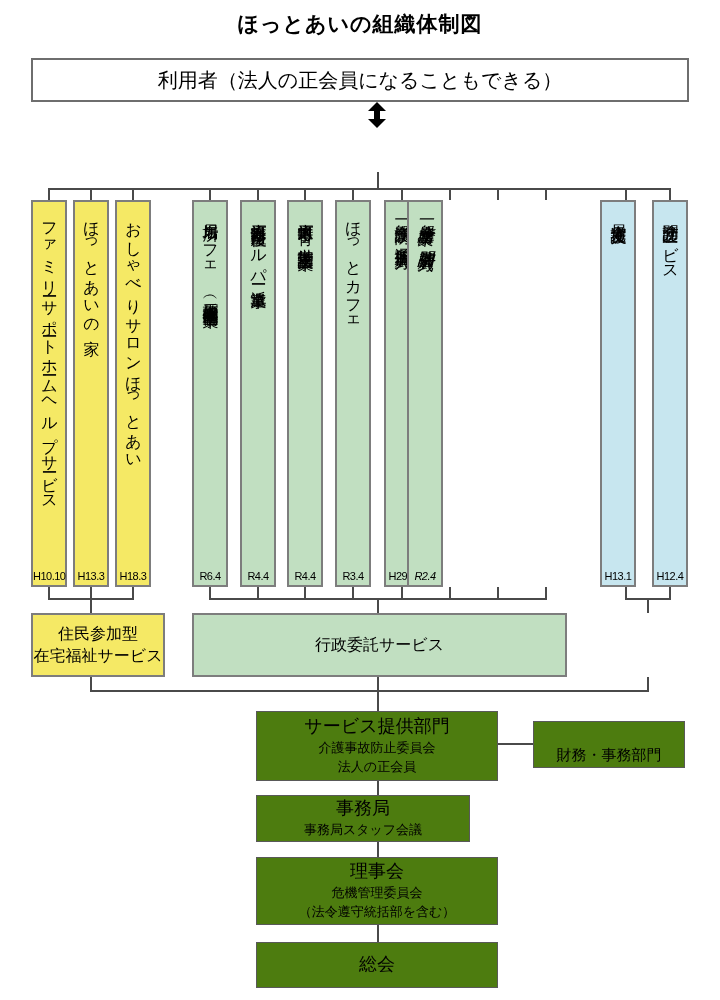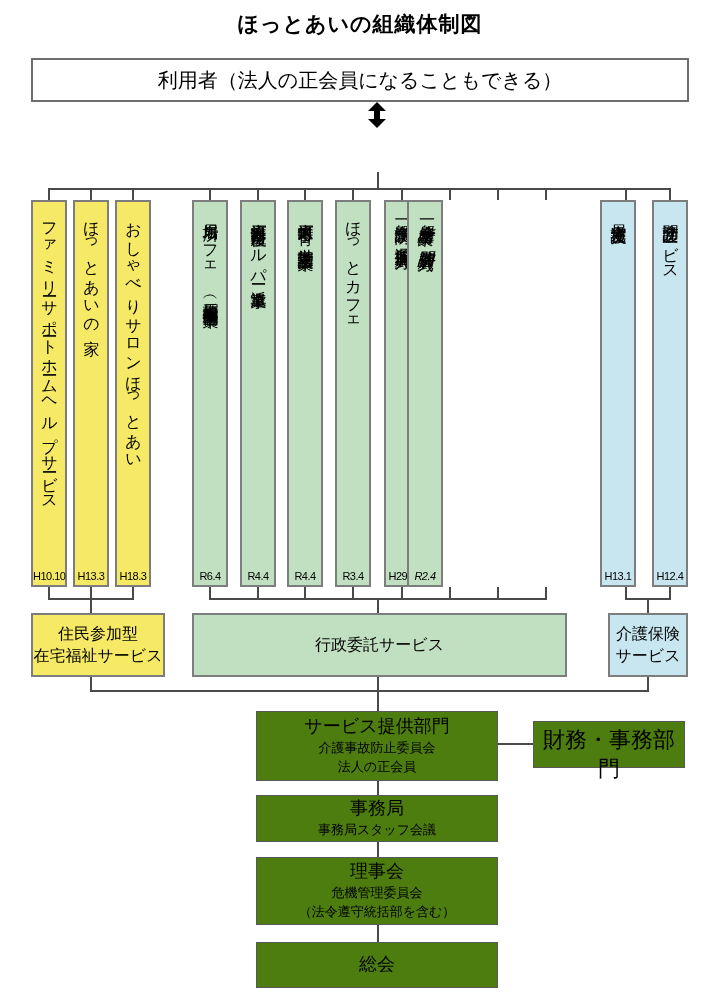--- a/index.html
+++ b/index.html
@@ -132,43 +132,39 @@
   <div class="h" style="left:625px;top:598px;width:46px;"></div>
   <div class="v" style="left:647px;top:598px;height:15px;"></div>
 
   <div class="group-box yellow" style="left:31px;top:613px;width:134px;height:64px;">
     <span>住民参加型</span>
     <span>在宅福祉サービス</span>
   </div>
   <div class="group-box green" style="left:192px;top:613px;width:375px;height:64px;">
     <span>行政委託サービス</span>
   </div>
-  <div class="group-box blue" style="left:608px;top:613px;width:80px;height:64px;">
-    <span>介護保険</span>
-    <span>サービス</span>
-  </div>
 
   <div class="v" style="left:90px;top:677px;height:15px;"></div>
   <div class="v" style="left:647px;top:677px;height:15px;"></div>
   <div class="h" style="left:90px;top:690px;width:559px;"></div>
   <div class="v" style="left:377px;top:677px;height:34px;"></div>
 
   <div class="btm-box" style="left:256px;top:711px;width:242px;height:70px;">
     <span class="btm-title">サービス提供部門</span>
     <span class="btm-sub">介護事故防止委員会</span>
     <span class="btm-sub">法人の正会員</span>
   </div>
   <div class="h" style="left:498px;top:743px;width:35px;"></div>
   <div class="btm-box" style="left:533px;top:721px;width:152px;height:47px;">
-    <span class="btm-title" style="font-size:22px;margin-top:20px;">財務・事務部門</span>
+    <span class="btm-title" style="font-size:15px;margin-top:20px;">財務・事務部門</span>
   </div>
 
   <div class="v" style="left:377px;top:781px;height:14px;"></div>
 
-  <div class="btm-box" style="left:256px;top:795px;width:242px;height:47px;">
+  <div class="btm-box" style="left:256px;top:795px;width:214px;height:47px;">
     <span class="btm-title">事務局</span>
     <span class="btm-sub">事務局スタッフ会議</span>
   </div>
 
   <div class="v" style="left:377px;top:842px;height:15px;"></div>
 
   <div class="btm-box" style="left:256px;top:857px;width:242px;height:68px;">
     <span class="btm-title">理事会</span>
     <span class="btm-sub">危機管理委員会</span>
     <span class="btm-sub">（法令遵守統括部を含む）</span>

